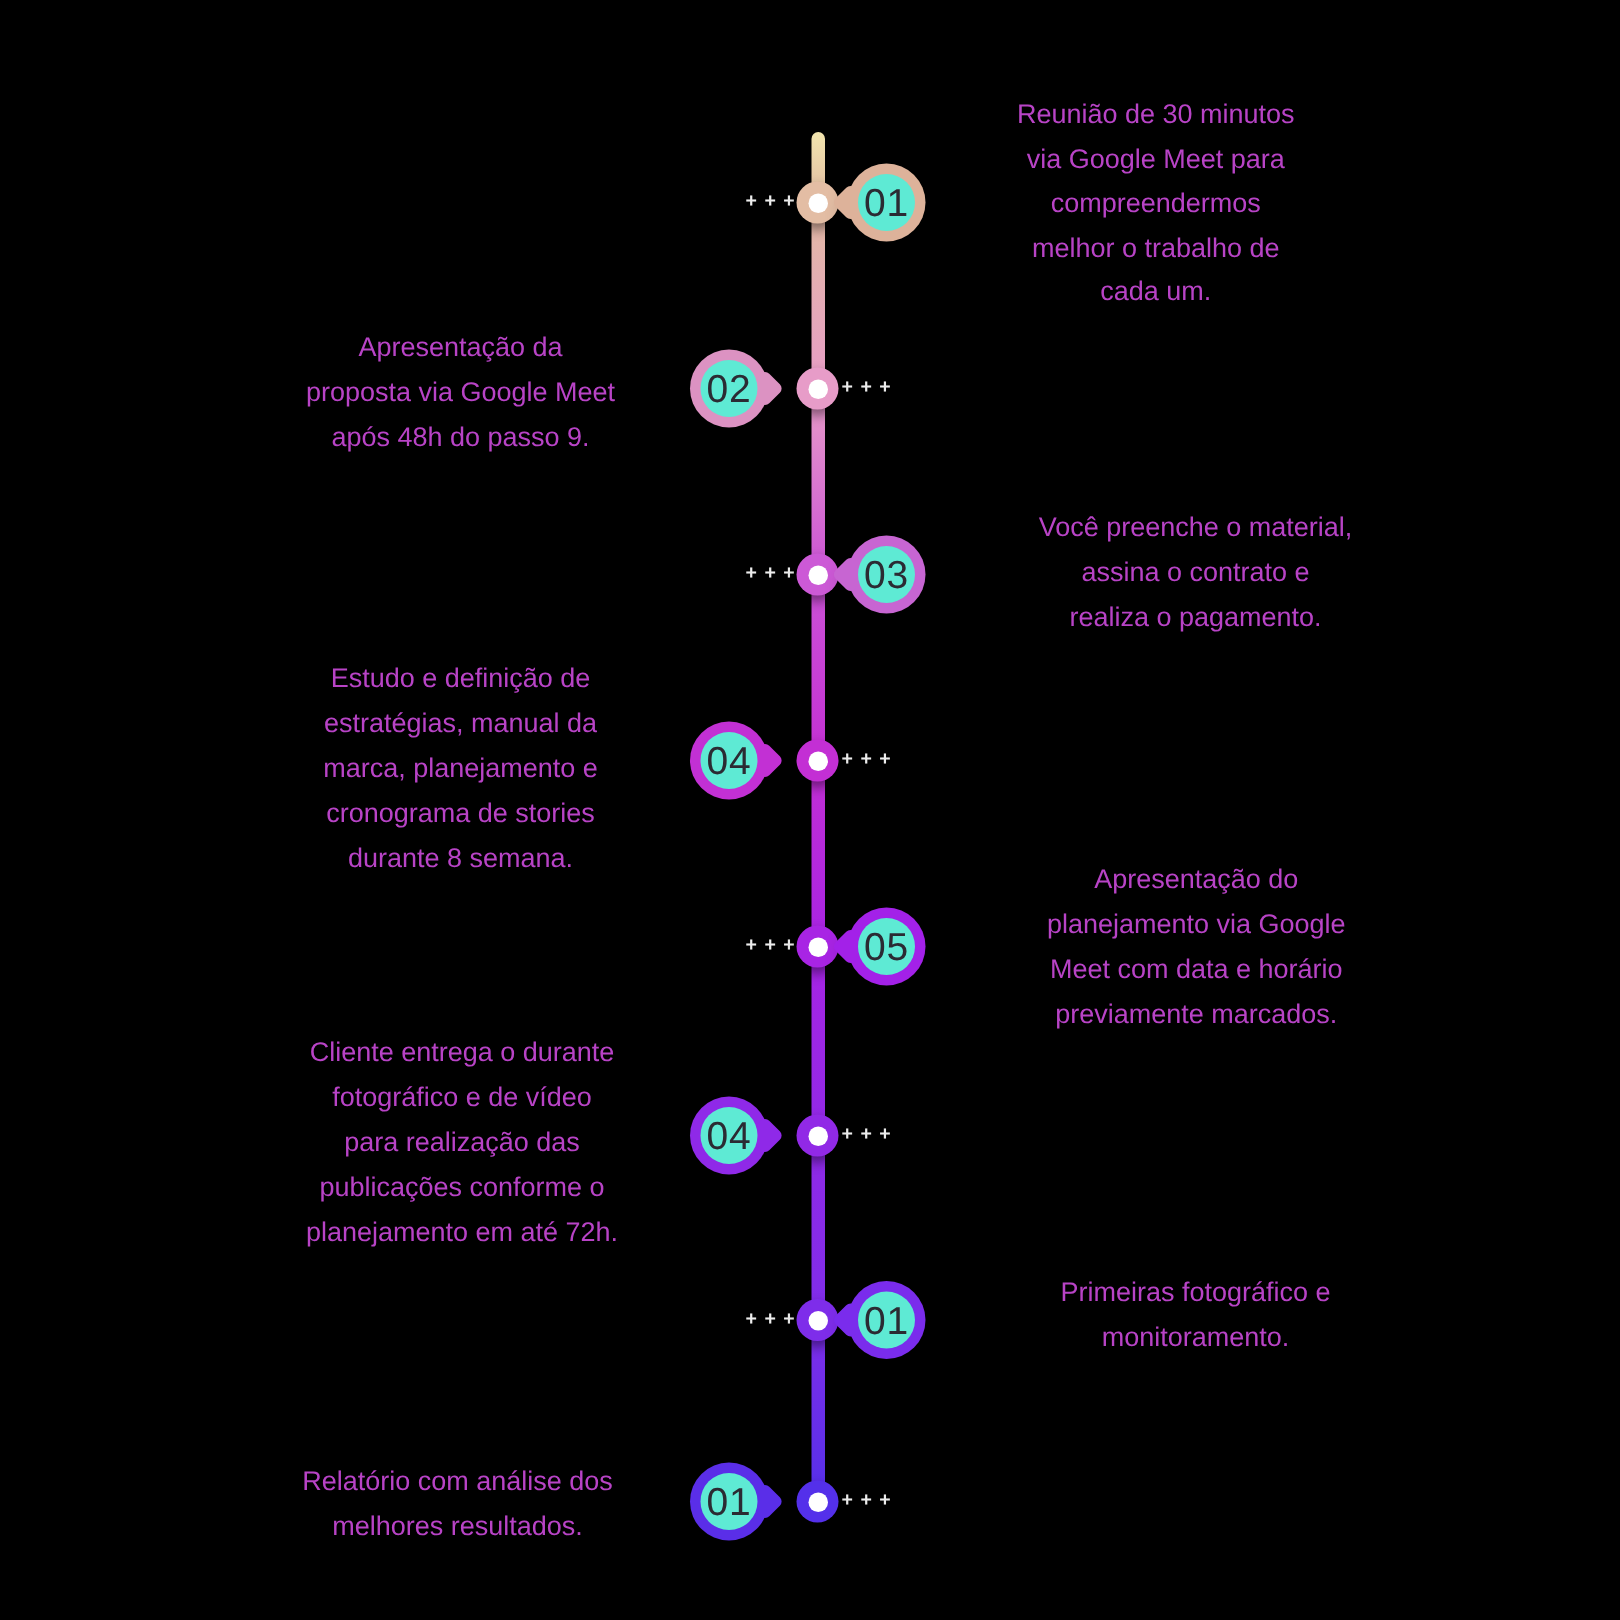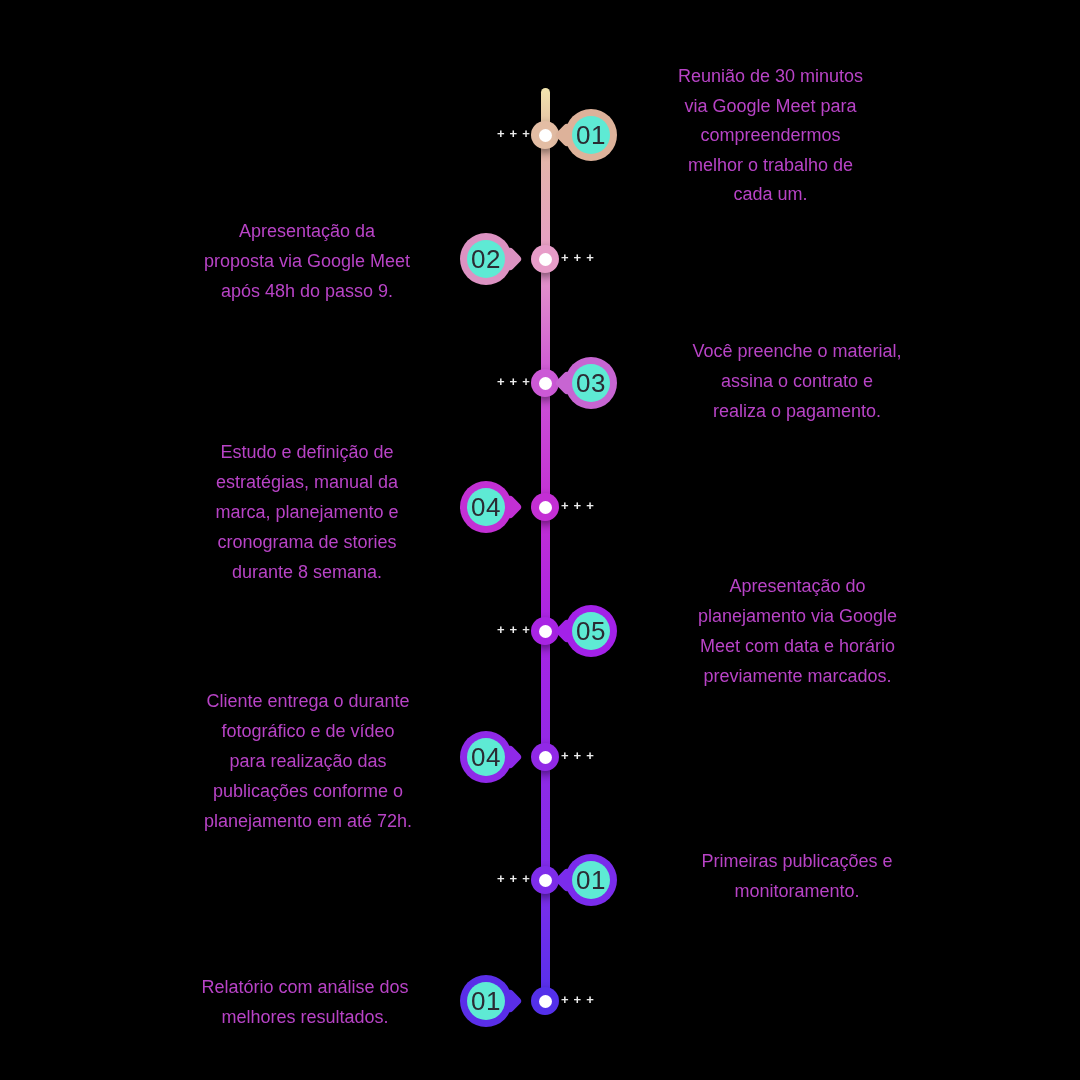--- a/index.html
+++ b/index.html
@@ -196,21 +196,21 @@
       </div>
     <div class="node">
         <span class="nd"></span>
       </div>
     <div class="badge">
       <span class="tail"></span>
       <span class="inner">
           <b>01</b>
         </span>
     </div>
-    <p class="text">Primeiras publicações e
+    <p class="text">Primeiras fotográfico e
 monitoramento.</p>
   </section>
 
   <section class="step left s8" style="--badge: #5a2ee8; --node: #5430ea;">
     <div class="dots">
         <i>+</i>
         <i>+</i>
         <i>+</i>
       </div>
     <div class="node">

